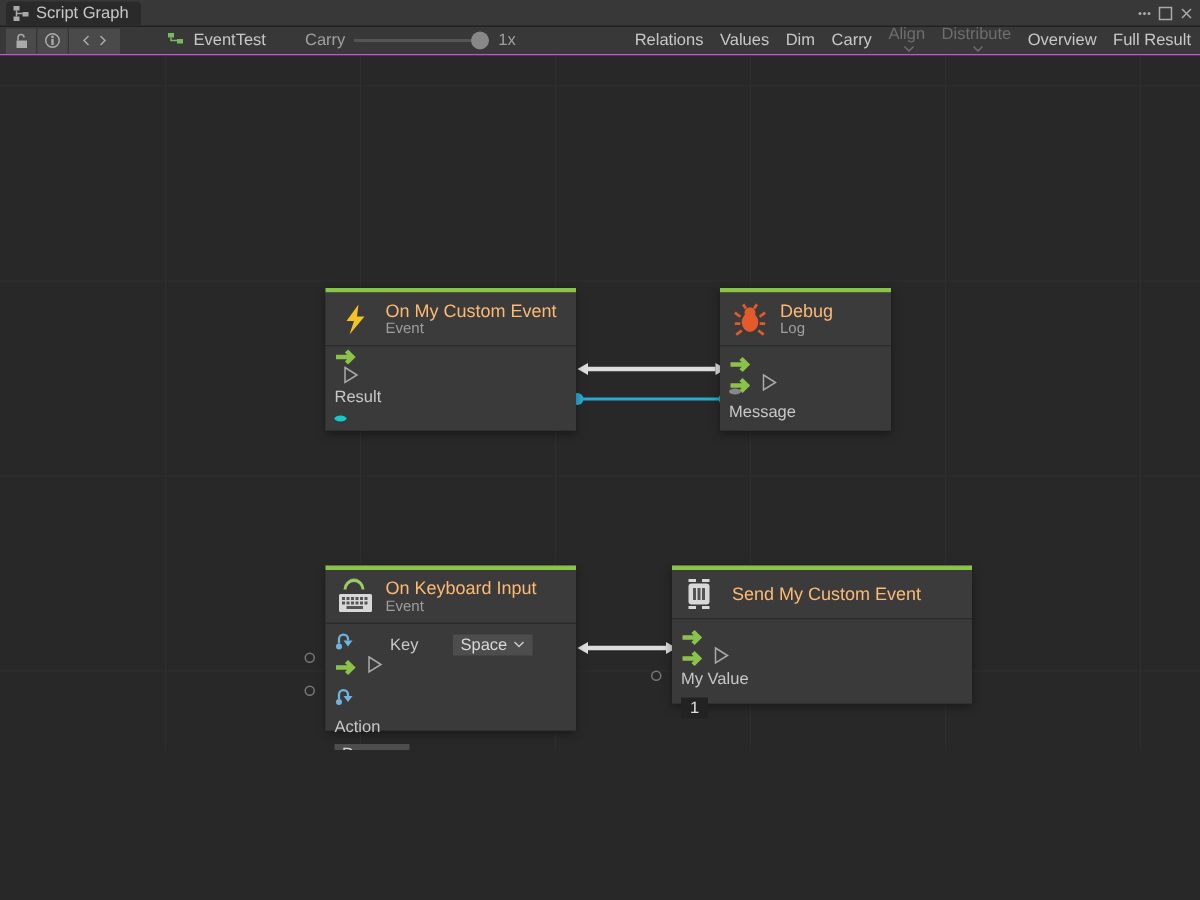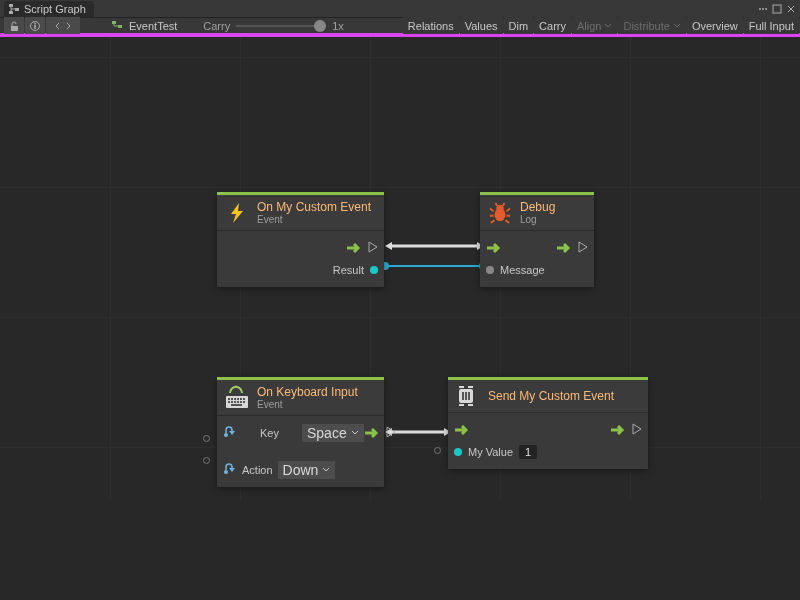--- a/index.html
+++ b/index.html
@@ -2,24 +2,24 @@
 <html><head>
 <meta charset="utf-8">
 <style>
   * { box-sizing: border-box; }
   html, body { margin:0; padding:0; width:800px; height:600px; overflow:hidden; font-family: Arial, Helvetica, sans-serif; font-size:11px; color:#c8c8c8; background:#282828; }
   .window { width:800px; height:500px; position:relative; }
   
   .titlebar { height:18px; background:#383838; display:flex; align-items:center; justify-content:space-between; padding:0 4px; border-bottom:1px solid #222; }
   .titlebar .left, .titlebar .right { display:flex; align-items:center; gap:4px; }
   .tab { display:flex; align-items:center; gap:4px; background:#2a2a2a; height:16px; padding:0 8px 0 4px; border-top-left-radius:3px; border-top-right-radius:3px; }
-  .toolbar { height:19px; background:#383838; display:flex; align-items:center; padding-left:4px; border-bottom:4px solid #d946ef; }
+  .toolbar { height:19px; background:#383838; display:flex; align-items:center; padding-left:4px; border-bottom:1px solid #d946ef; }
   .tool { height:17px; display:flex; align-items:center; justify-content:center; padding:0 5px; background:#4a4a4a; margin-right:1px; cursor:pointer; }
   .tool.dark { background:#383838; }
-  .tool.off { color:#6e6e6e; }
+  .tool.off { color:#6e6e6e;flex-direction:column; }
   .zoom-row { display:flex; align-items:center; gap:6px; padding:0 6px; }
   .zoom-label { color:#a0a0a0; }
   .slider { width:90px; height:2px; background:#555; position:relative; }
   .slider .thumb { position:absolute; top:-5px; right:0; width:12px; height:12px; border-radius:50%; background:#888; }
   .flex-spacer { flex:1; }
   .toolbar .right { display:flex; align-items:center; }
   
   .canvas { position:absolute; top:37px; left:0; right:0; bottom:0; background:#282828; overflow:hidden; }
   .grid {
     position:absolute; inset:0;
@@ -30,28 +30,28 @@
     background-position: -20px 20px;
   }
   
   .node { position:absolute; background:#333; box-shadow:0 2px 6px rgba(0,0,0,.4); }
   .node .accent { height:3px; background:#8bc34a; }
   .node .header { display:flex; align-items:center; gap:8px; padding:5px 8px; background:#3b3b3b; border-bottom:1px solid #2a2a2a; }
   .node .header .icon { width:24px; height:22px; display:flex; align-items:center; justify-content:center; }
   .node .title { font-size:12px; color:#fdba74; }
   .node .sub { font-size:10px; color:#9e9e9e; }
   .node .body { padding:6px 6px; background:#3a3a3a; }
-  .row { display:flex; align-items:center; height:22px; }
+  .row { display:flex; align-items:flex-start; height:22px;flex-direction:column; }
   .pin { width:8px; height:8px; border-radius:50%; }
   .pin.teal { background:#18c9c9; }
   .pin.hollow { width:7px; height:7px; border:1px solid #777; background:transparent; border-radius:50%; }
   .pin.grey { background:#888; }
   .flow-tri { margin-left:6px; }
   .flow-tri svg polygon { fill:none; stroke:#aaa; }
-  .dropdown { background:#4d4d4d; color:#d8d8d8; padding:1px 5px; display:flex; align-items:center; gap:4px; font-size:14px; }
+  .dropdown { background:#4d4d4d; color:#d8d8d8; padding:1px 5px; display:flex; align-items:center; gap:4px; font-size:11px; }
   .numbox { background:#222; color:#e0e0e0; padding:1px 6px; min-width:18px; text-align:left; font-size:11px; }
   svg { overflow:visible; }
 </style>
 </head>
 <body>
 <div class="window">
 
 <div class="titlebar">
   <div class="left">
     <div class="tab">
@@ -137,21 +137,21 @@
     <div class="tool dark off">
           <span>Distribute</span>
           <svg width="8" height="8" style="margin-left:3px">
             <path d="M1 2 L4 5 L7 2" stroke="#6e6e6e" fill="none"></path>
           </svg>
         </div>
     <div class="tool dark">
           <span>Overview</span>
         </div>
     <div class="tool dark">
-          <span>Full Input</span>
+          <span>Full Result</span>
         </div>
   </div>
 </div>
 
 <div class="canvas">
   <div class="grid"></div>
 
   <svg style="position:absolute; inset:0;" width="800" height="563">
 
     <path d="M392 209 L477 209" stroke="#ddd" stroke-width="3"></path>

